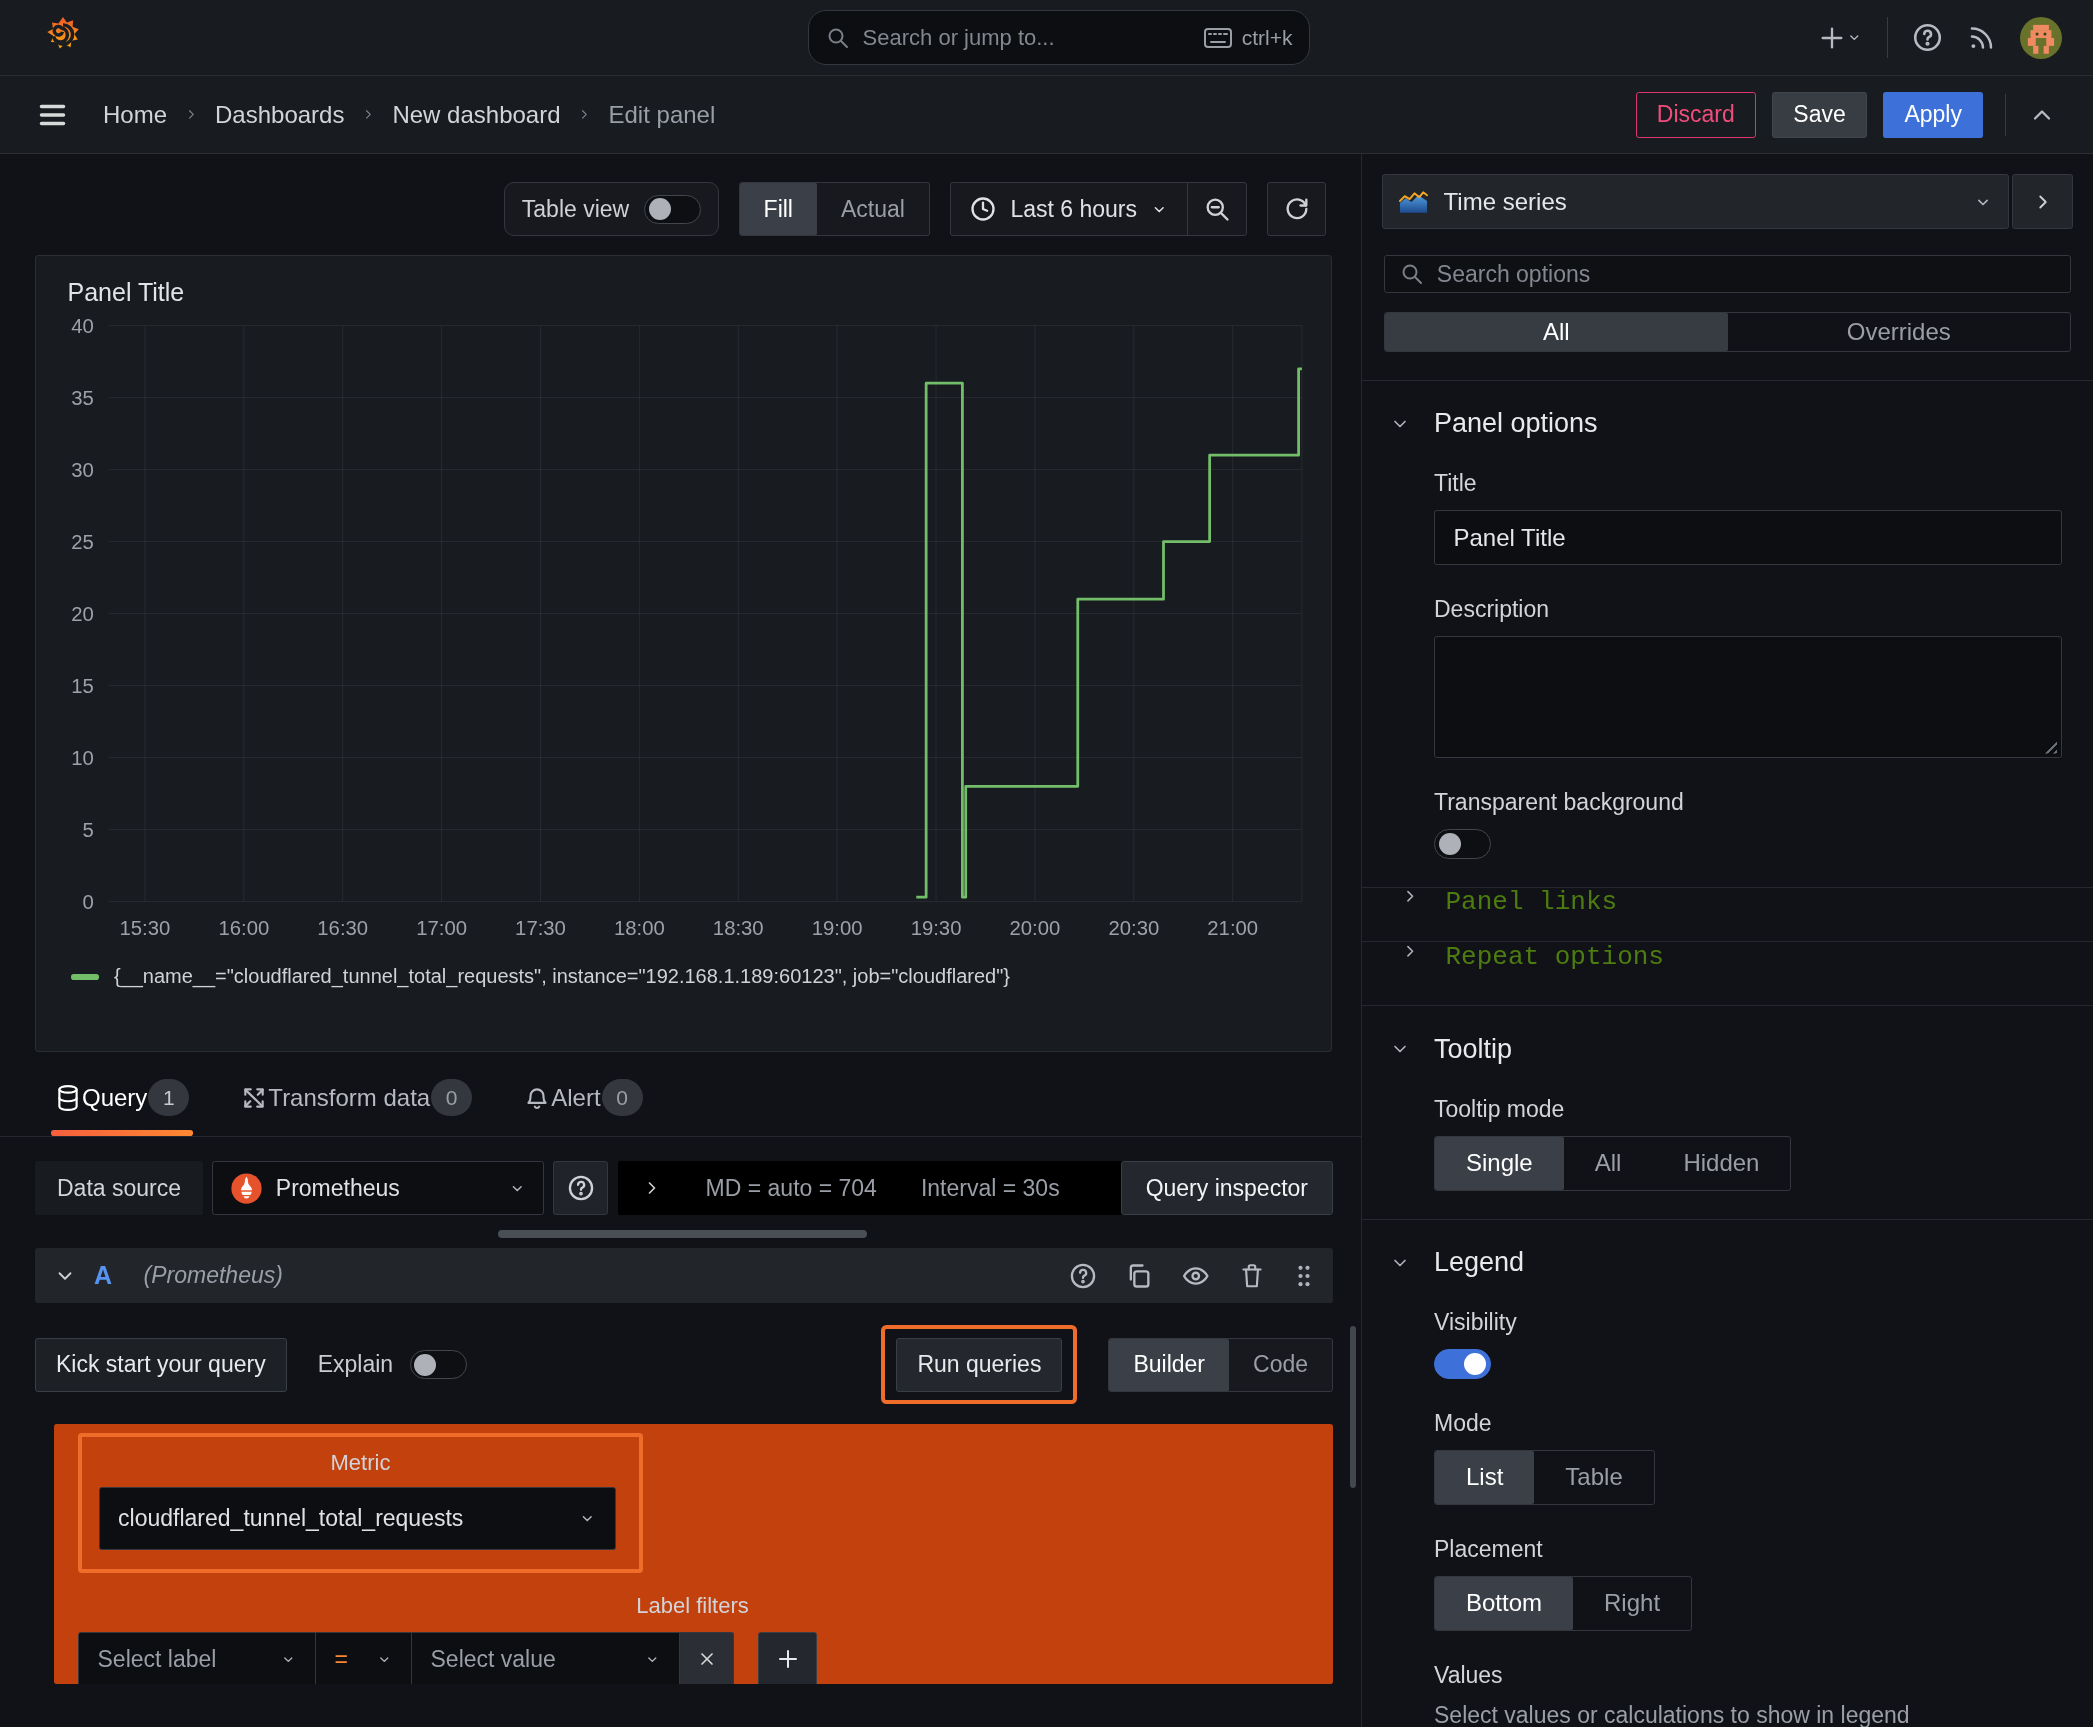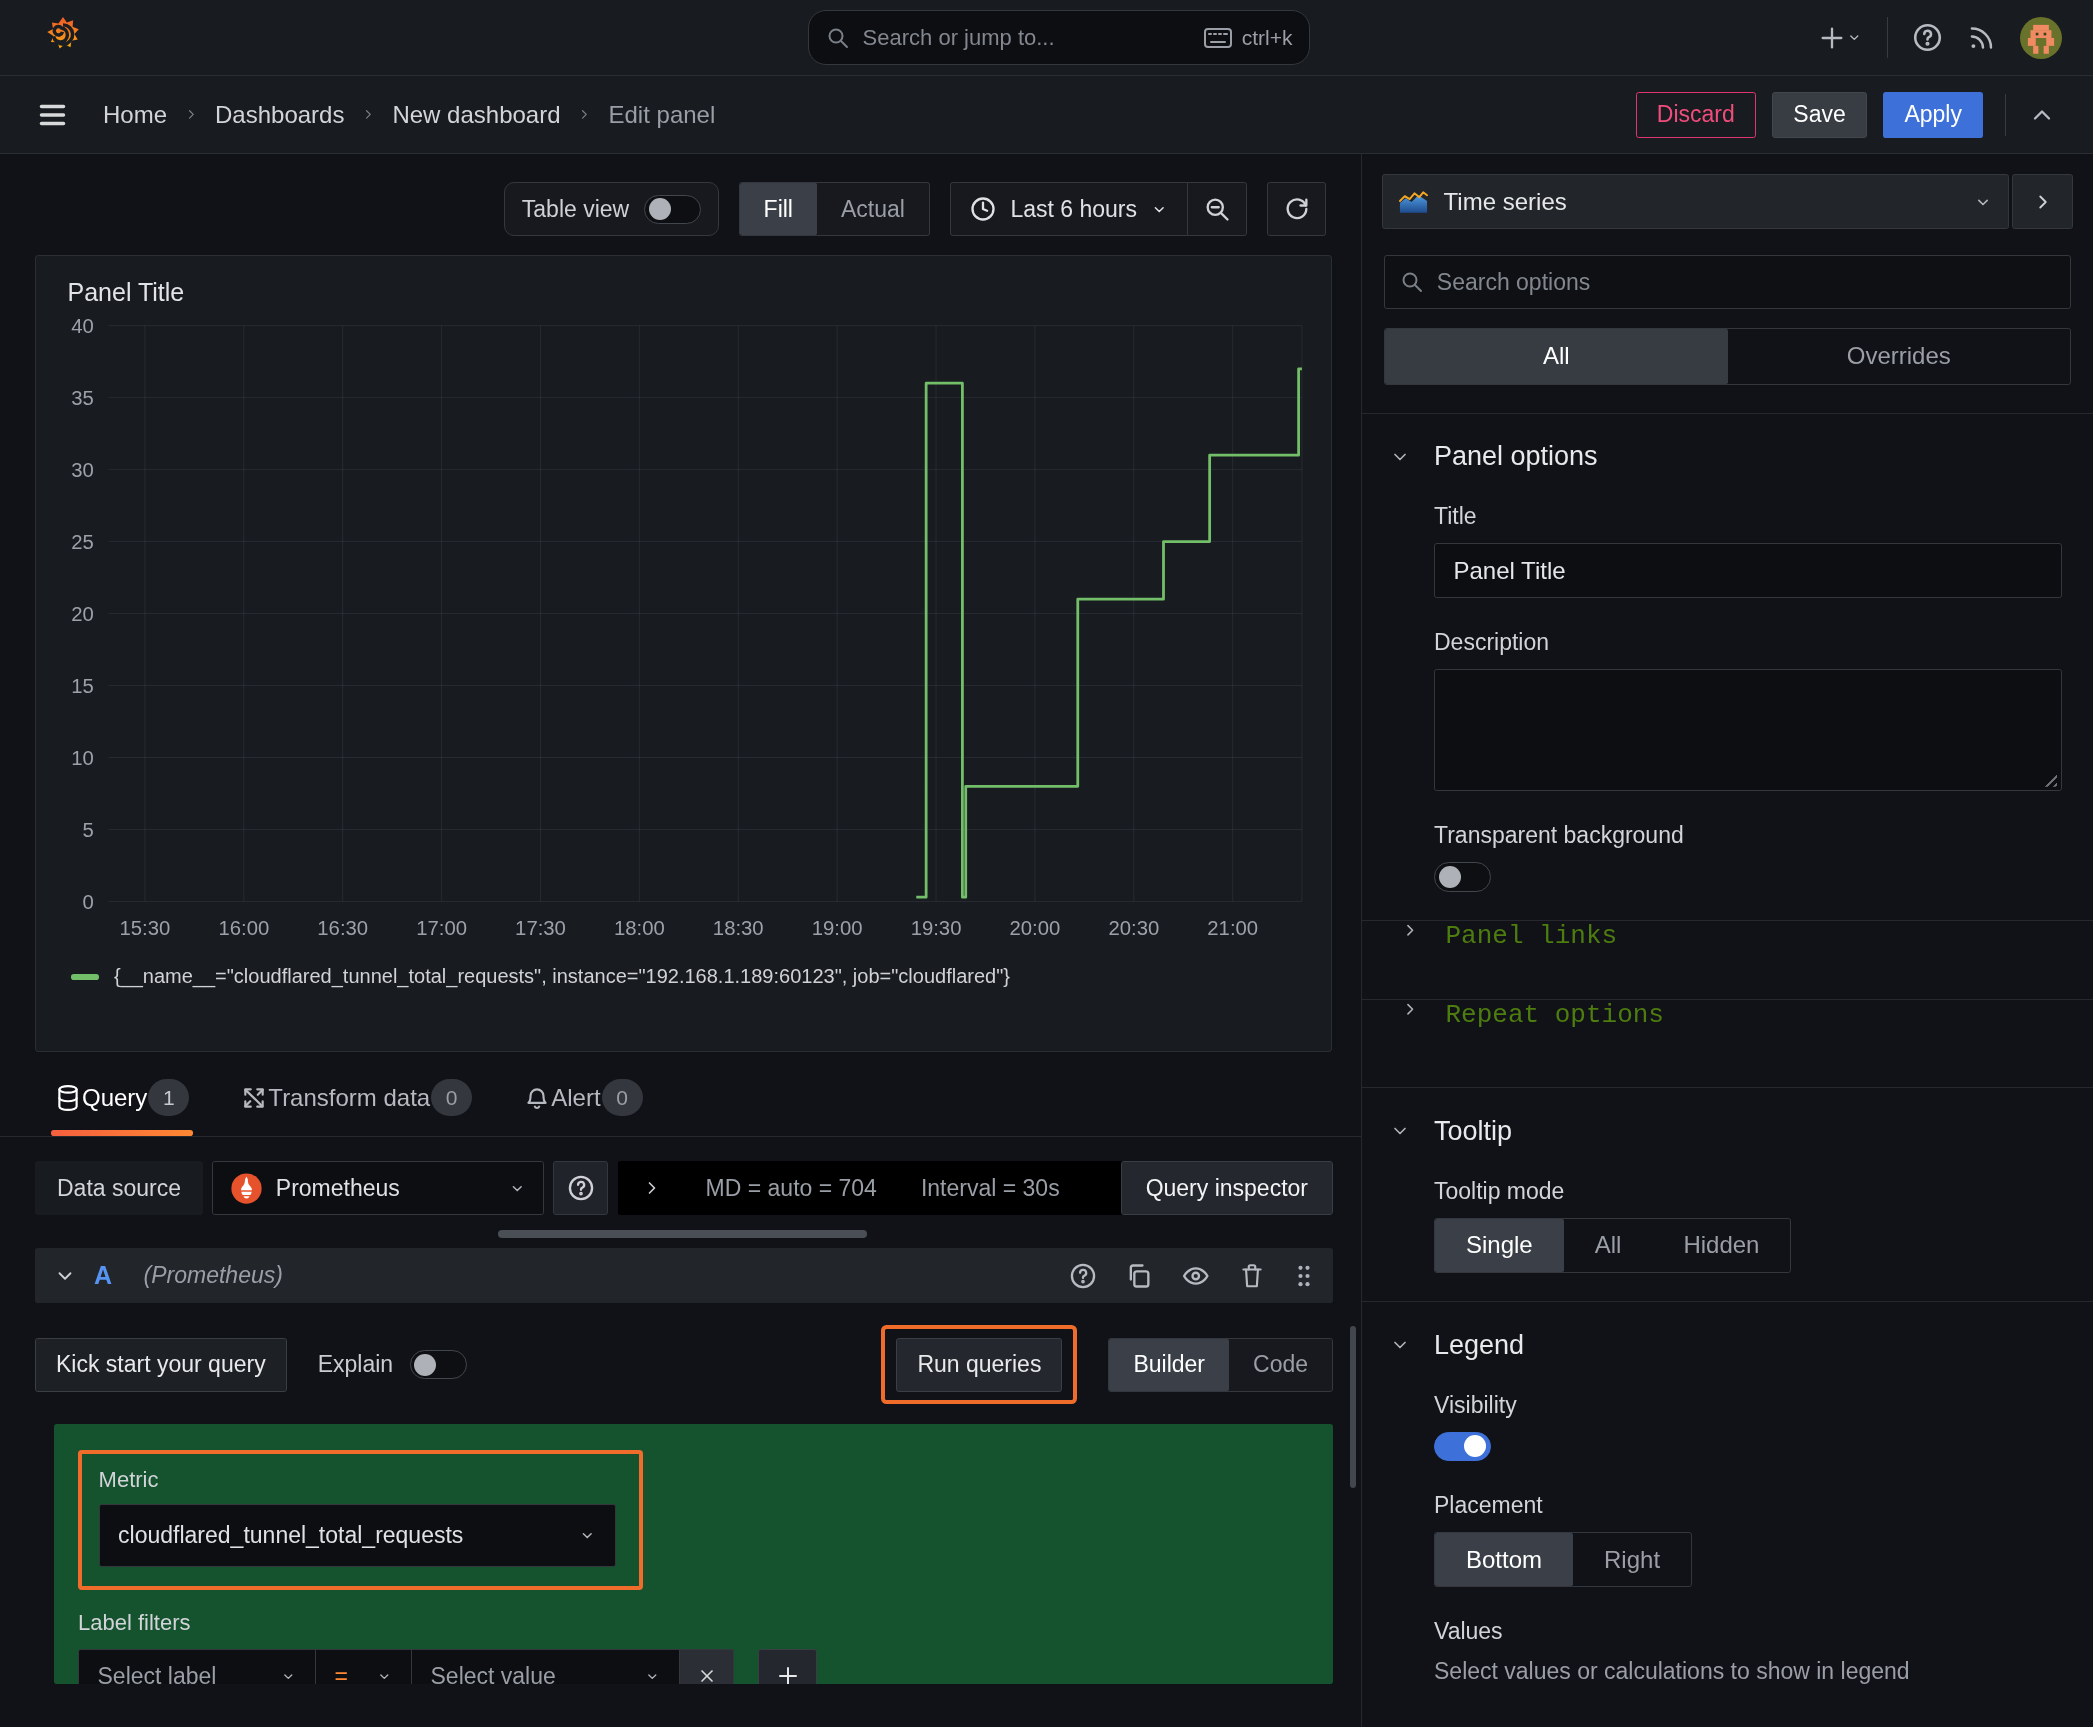--- a/index.html
+++ b/index.html
@@ -107,21 +107,21 @@
   .dshint{color:#9a9ea6;font-size:23px;font-style:italic;margin-left:13px;}
   .rowA-icons{margin-left:auto;display:flex;align-items:center;gap:28px;color:#b0b3ba;}
 
   .kickrow{display:flex;align-items:center;margin:22px 28px 0 35px;height:79px;gap:31px;position:relative;}
   .btn-secondary{background:#1d2025;border:0.9px solid #3a3f46;color:#e8e9eb;font-size:23px;height:54px;padding:0 20px;border-radius:2.8px;display:inline-flex;align-items:center;cursor:pointer;font-family:inherit;}
   .explain{display:flex;align-items:center;gap:16.6px;font-size:23px;color:#c9ccd1;}
   .kick-spacer{flex:1;}
   .anno-box{border:4.6px solid var(--anno);border-radius:5.5px;padding:8.3px 11px;display:inline-flex;}
   .bc-group{display:flex;height:54px;border:0.9px solid var(--border);border-radius:2.8px;background:#17191e;overflow:hidden;}
 
-  .builder{margin:20px 28px 0 54px;background:#14532d;border-radius:2.8px;padding:26px 26px 28px 24px;height:260px;overflow:hidden;}
+  .builder{margin:20px 28px 0 54px;background:#c2410c;border-radius:2.8px;padding:9px 26px 28px 24px;height:260px;overflow:hidden;text-align:center;}
   .field-label{font-size:22px;color:#d2d4d9;margin-bottom:11px;}
   .metric-anno{border:4.6px solid var(--anno);border-radius:3.7px;padding:13px 16.6px 18.5px 16.6px;width:565px;}
   .select{background:#0c0e12;border:0.9px solid var(--border);border-radius:2.8px;height:63px;display:flex;align-items:center;gap:14.8px;padding:0 18.5px;font-size:23px;color:#e0e1e4;cursor:pointer;}
   .select .chev{margin-left:auto;color:#b0b3ba;display:flex;}
   .filters-row{display:flex;align-items:center;margin-top:13px;}
   .joined{display:flex;height:55px;}
   .joined .select{border-radius:0;height:100%;}
   .joined .select:first-child{border-radius:2.8px 0 0 2.8px;}
   .op-eq{color:var(--orange);font-size:23px;}
   .xbtn{width:54px;height:55px;background:#2b2e34;border:0.9px solid var(--border);border-left:none;border-radius:0 2.8px 2.8px 0;display:flex;align-items:center;justify-content:center;color:#d8d9da;font-size:24px;cursor:pointer;}
@@ -702,20 +702,27 @@
         </span>
         <span>Legend</span>
       </div>
       <div class="sb-field">
         <div class="sb-label">Visibility</div>
         <div class="toggle on" style="margin-top:5.5px">
             <div class="knob"></div>
           </div>
       </div>
       <div class="sb-field">
+        <div class="sb-label">Mode</div>
+        <div class="seg3">
+          <div class="seg selected">List</div>
+          <div class="seg">Table</div>
+        </div>
+      </div>
+      <div class="sb-field">
         <div class="sb-label">Placement</div>
         <div class="seg3">
           <div class="seg selected">Bottom</div>
           <div class="seg">Right</div>
         </div>
       </div>
       <div class="sb-field">
         <div class="sb-label">Values</div>
         <div class="hint">Select values or calculations to show in legend</div>
       </div>

